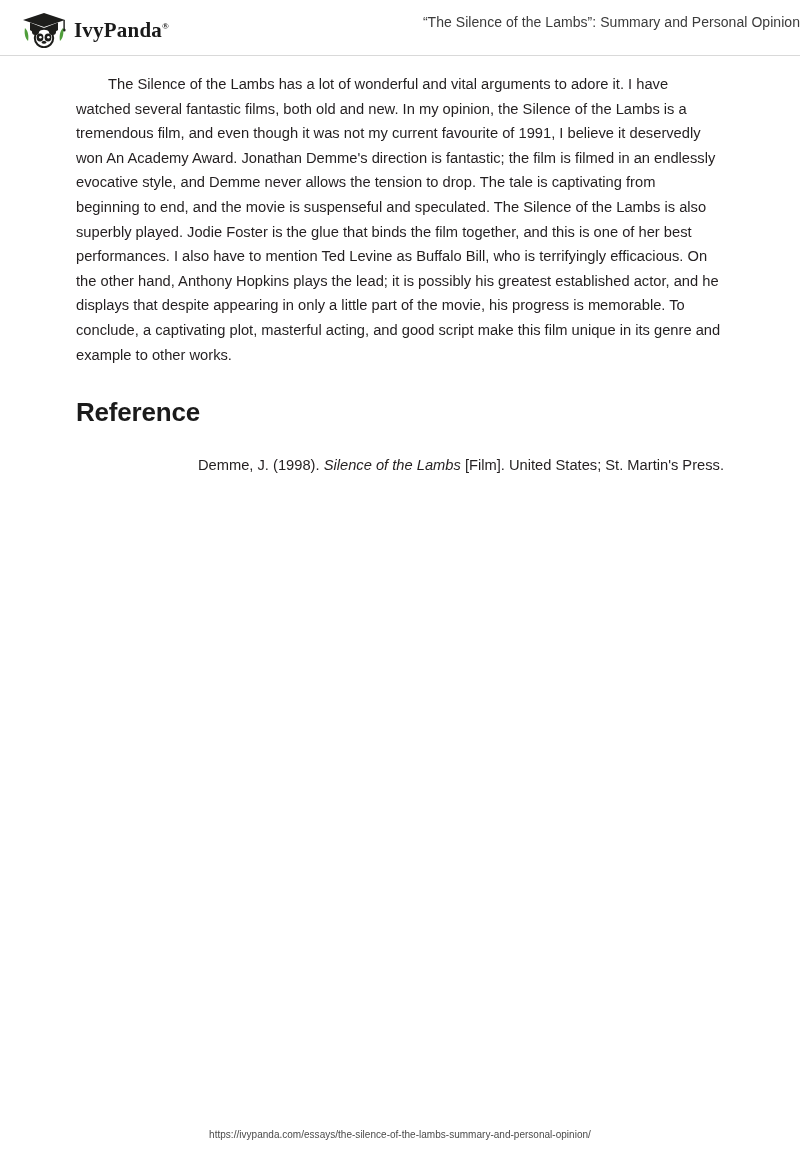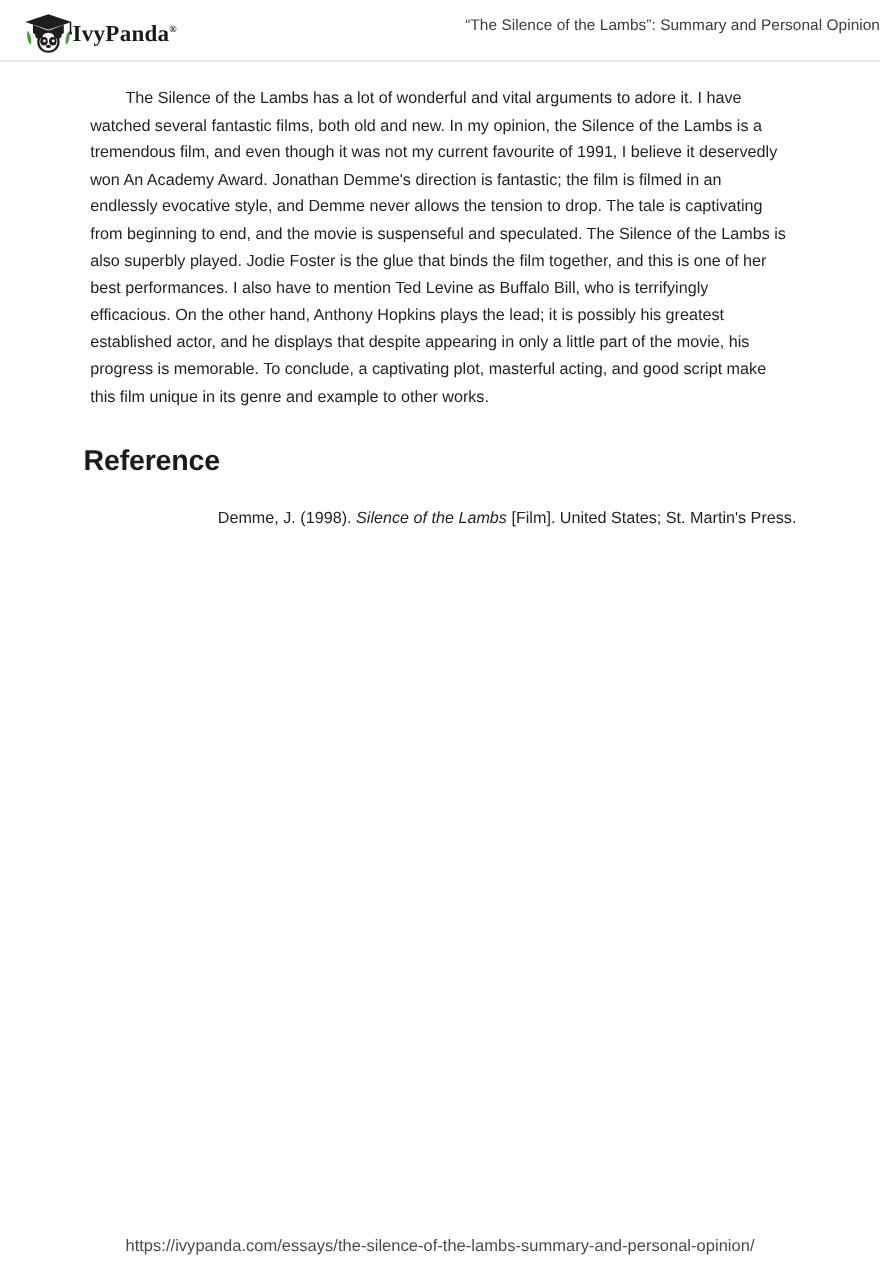--- a/index.html
+++ b/index.html
@@ -31,21 +31,21 @@
     width: 800px;
     height: 56px;
   }
 
   .brand {
     position: absolute;
     left: 22px;
     top: 12px;
     display: flex;
     align-items: center;
-    gap: 0;
+    gap: 8px;
     text-decoration: none;
   }
 
   .brand-logo {
     width: 44px;
     height: 36px;
     display: block;
   }
 
   .brand-name {
@@ -90,21 +90,21 @@
     top: 70px;
     left: 74px;
     width: 650px;
   }
 
   .body-paragraph {
     font-size: 14.7px;
     line-height: 24.6px;
     color: #231f20;
     text-align: left;
-    margin: 8px;
+    margin: 2px;
     text-indent: 32px;
   }
 
   .section-heading {
     font-family: "Liberation Sans", sans-serif;
     font-weight: bold;
     font-size: 26px;
     color: #1b1b1b;
     margin: 28px 0 0 2px;
     line-height: 34px;
@@ -132,21 +132,21 @@
   
   .footer {
     position: absolute;
     bottom: 18px;
     left: 0;
     width: 800px;
     text-align: center;
   }
 
   .footer-link {
-    font-size: 15px;
+    font-size: 10px;
     color: #4a4a4a;
     text-decoration: none;
     letter-spacing: 0.02px;
     font-family: "Liberation Sans", sans-serif;
   }
 </style>
 </head>
 <body>
 
 <div class="page">

